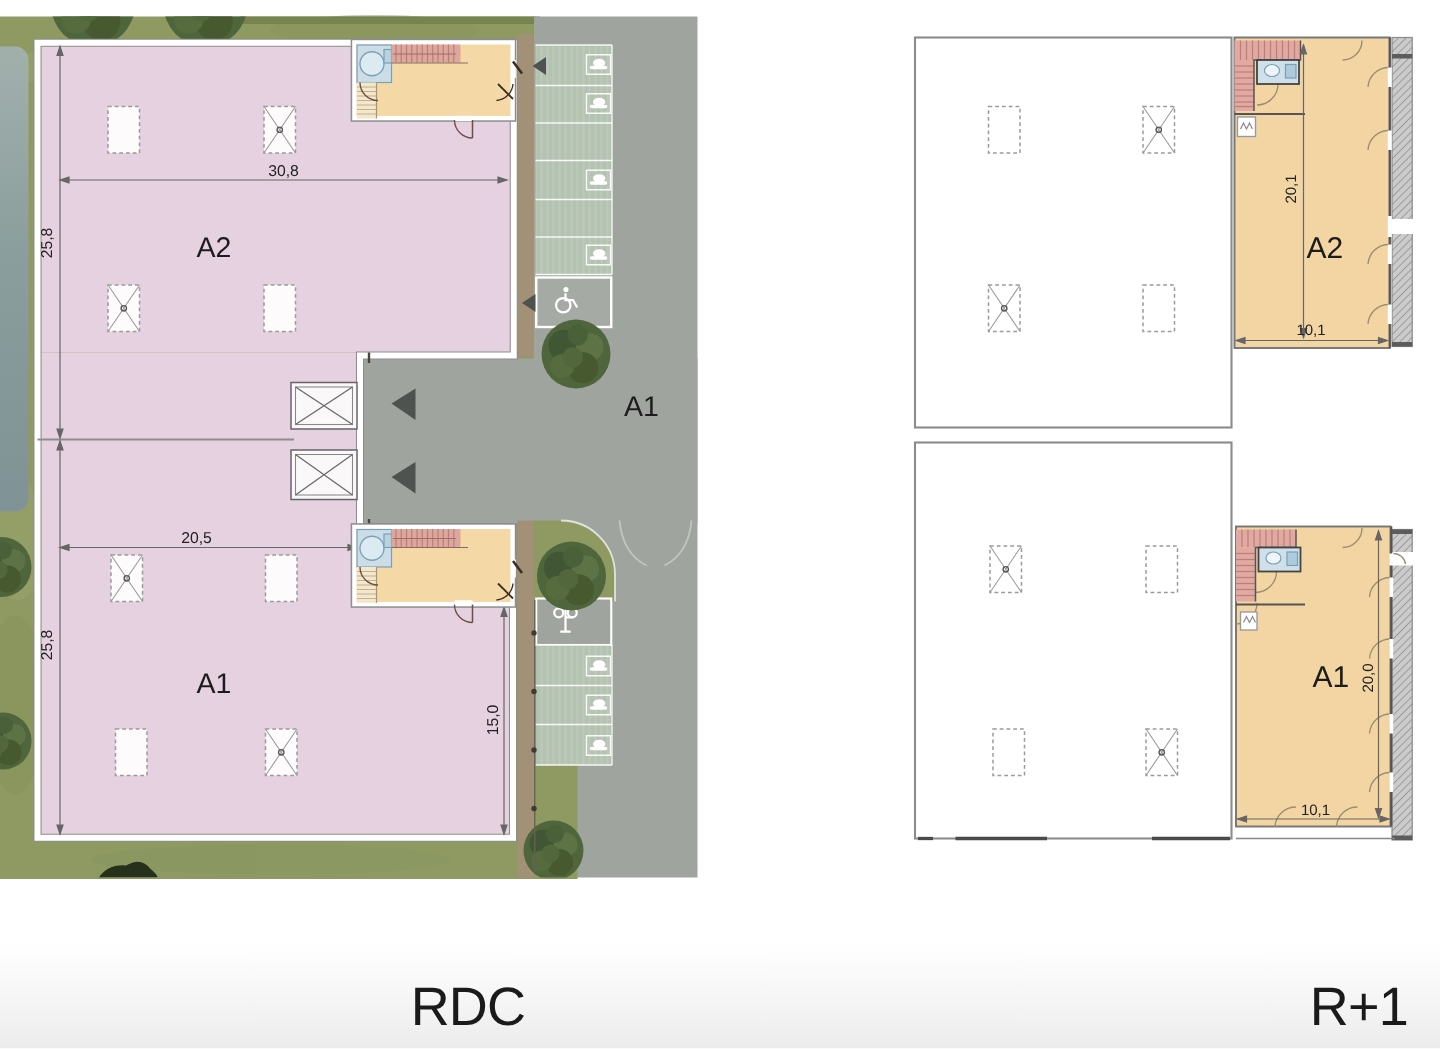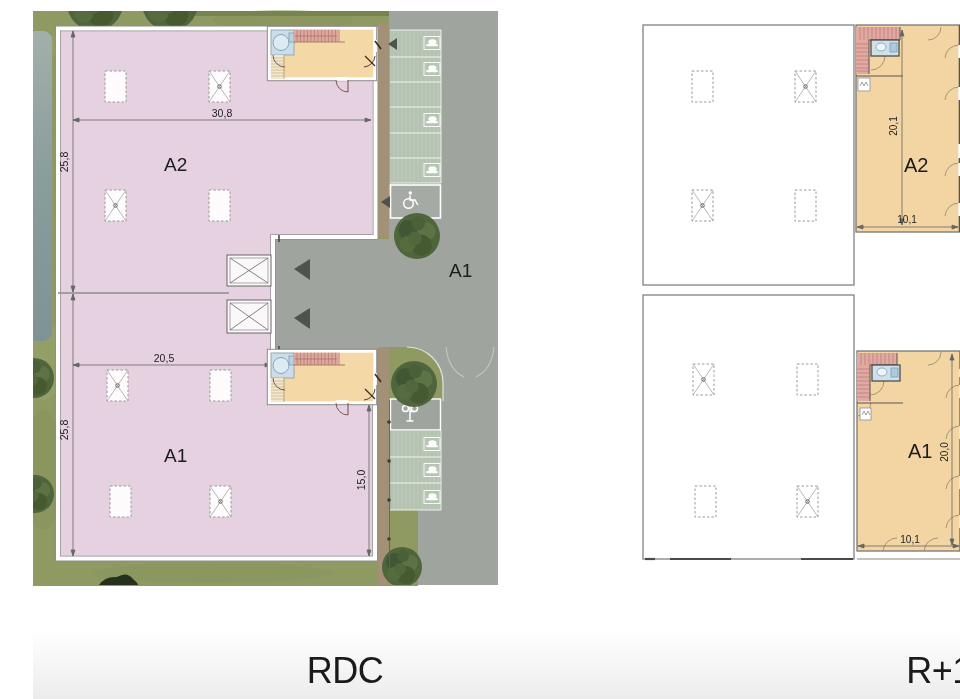--- a/index.html
+++ b/index.html
@@ -1,16 +1,16 @@
 <!DOCTYPE html>
 <html><head>
 <meta charset="utf-8">
 <style>
   html,body{margin:0;padding:0;background:#ffffff;}
-  .wrap{width:868px;height:699px;position:relative;font-family:"Liberation Sans",sans-serif;margin-left:33px;}
+  .wrap{width:868px;height:699px;position:relative;font-family:"Liberation Sans",sans-serif;}
   svg{display:block;}
   text{font-family:"Liberation Sans",sans-serif;}
 </style>
 </head>
 <body>
 <div class="wrap">
 <svg width="960" height="699" viewBox="0 0 960 699">
 <defs>
   <linearGradient id="pondg" x1="0" y1="0" x2="0" y2="1">
     <stop offset="0" stop-color="#a2b0ab"></stop>

